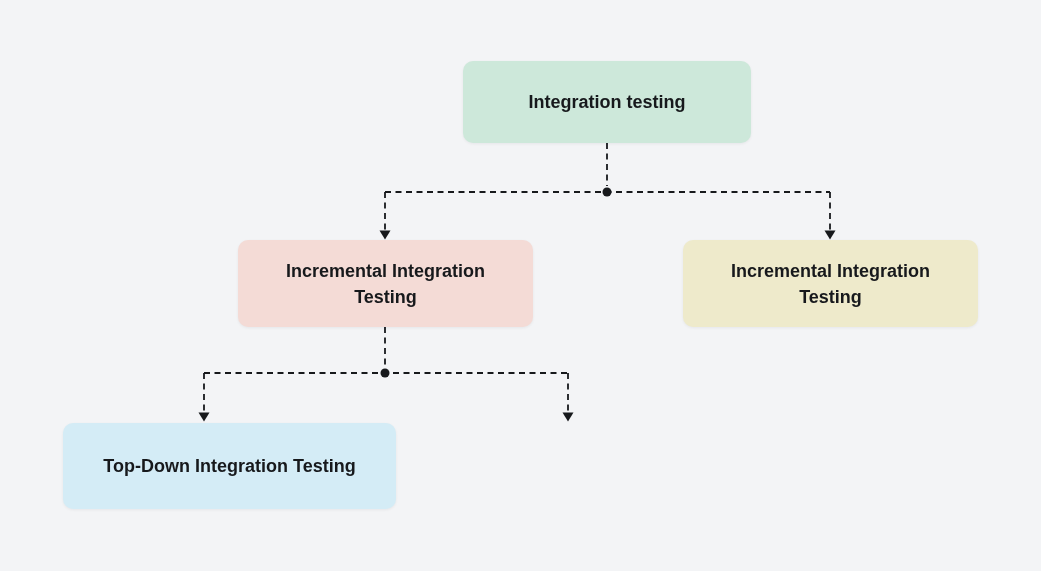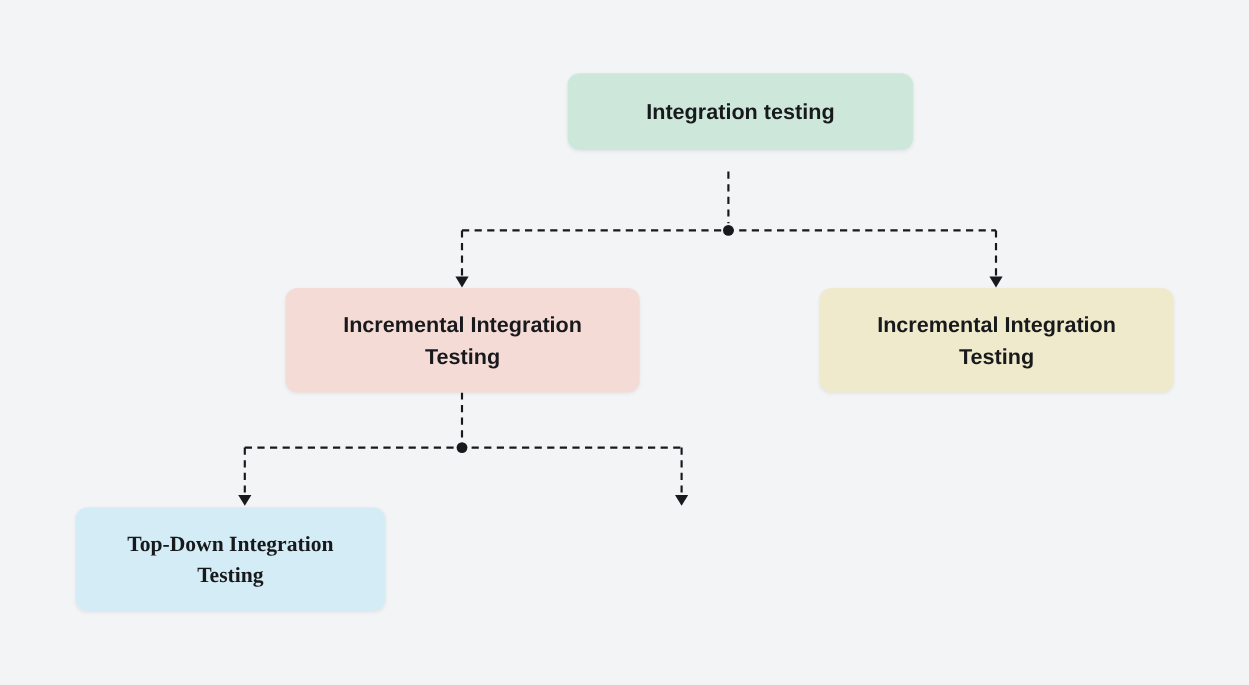--- a/index.html
+++ b/index.html
@@ -43,24 +43,24 @@
     align-items: center;
     justify-content: center;
     text-align: center;
     padding: 0 24px;
     font-size: 18px;
     font-weight: 600;
     line-height: 26px;
     color: var(--node-text, #17191c);
     box-shadow: 0 1px 3px rgba(15, 23, 42, 0.06);
   }
-  .node-root            { left: 473px; top: 61px;  width: 288px; height: 64px; background: var(--node-root-bg); }
+  .node-root            { left: 463px; top: 61px;  width: 288px; height: 82px; background: var(--node-root-bg); }
   .node-incremental-left  { left: 238px; top: 240px; width: 295px; height: 87px; background: var(--node-incremental-left-bg); }
   .node-incremental-right { left: 683px; top: 240px; width: 295px; height: 87px; background: var(--node-incremental-right-bg); }
-  .node-top-down        { left: 63px;  top: 423px; width: 258px; height: 86px; background: var(--node-top-down-bg); font-family: Liberation Serif, serif; }
+  .node-top-down        { left: 63px;  top: 423px; width: 333px; height: 86px; background: var(--node-top-down-bg); }
   .node-bottom-up       { left: 414px; top: 423px; width: 296px; height: 86px; background: var(--node-bottom-up-bg); }
 </style>
 </head>
 <body>
 
 <div class="canvas">
 
   <svg class="connector-layer" viewBox="0 0 1041 571" aria-hidden="true">
 
     <path class="edge" d="M607 143 V186"></path>

